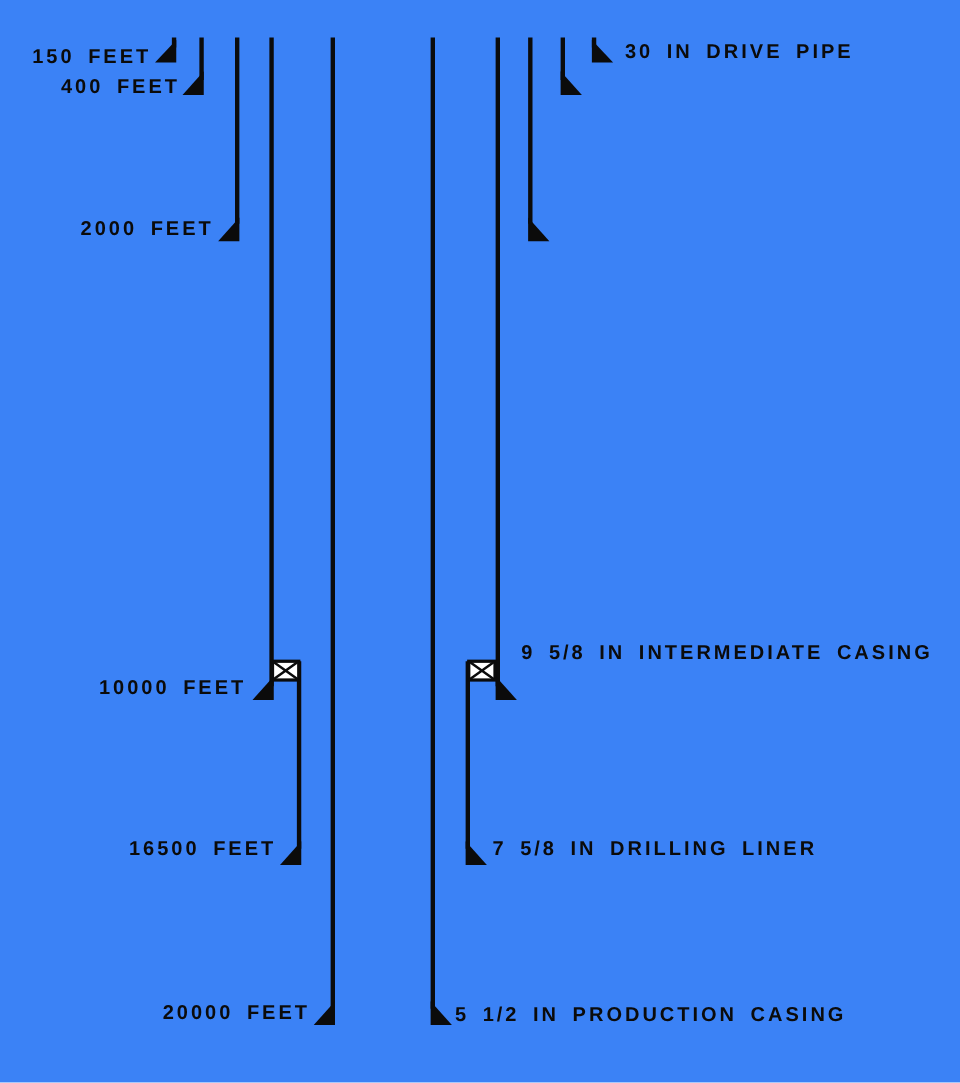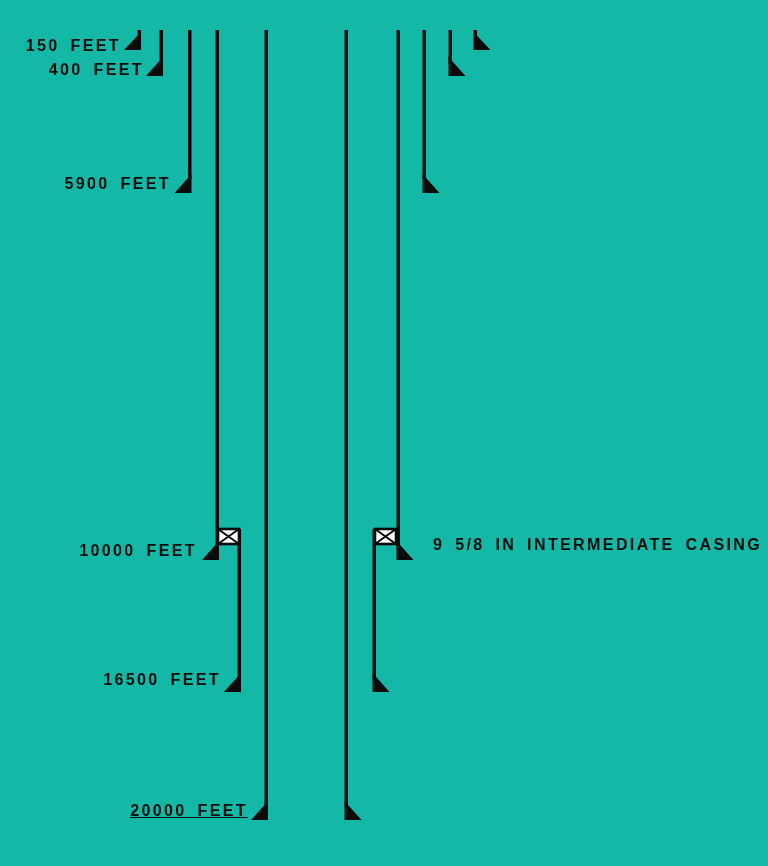--- a/index.html
+++ b/index.html
@@ -4,21 +4,21 @@
 <style>
   html, body {
     margin: 0;
     padding: 0;
     background: #ffffff;
   }
   #stage {
     position: relative;
     width: 768px;
     height: 866px;
-    background: #14b8a6;
+    background: #3b82f6;
     overflow: hidden;
   }
   #schematic-svg {
     position: absolute;
     left: 0;
     top: 0;
   }
   .lbl {
     position: absolute;
     font-family: "Liberation Sans", "DejaVu Sans", sans-serif;
@@ -74,20 +74,23 @@
       <rect x="375" y="529" width="21" height="15"></rect>
     </g>
     <g stroke="#0b0b0b" stroke-width="2">
       <path d="M218 529 L239 544 M239 529 L218 544" fill="none"></path>
       <path d="M375 529 L396 544 M396 529 L375 544" fill="none"></path>
     </g>
   </svg>
 
   <div class="lbl ra" style="right:647px; top:37px;">150 FEET</div>
   <div class="lbl ra" style="right:624px; top:61px;">400 FEET</div>
-  <div class="lbl ra" style="right:597px; top:175px;">5900 FEET</div>
+  <div class="lbl ra" style="right:597px; top:175px;">2000 FEET</div>
   <div class="lbl ra" style="right:571px; top:542px;">10000 FEET</div>
   <div class="lbl ra" style="right:547px; top:671px;margin-left:31px;">16500 FEET</div>
-  <div class="lbl ra" style="right:520px; top:802px;text-decoration:underline;">20000 FEET</div>
+  <div class="lbl ra" style="right:520px; top:802px;">20000 FEET</div>
 
-  <div class="lbl" style="left:417px; top:536px;margin-left:16px;">9 5/8 IN INTERMEDIATE CASING</div>
+  <div class="lbl" style="left:500px; top:33px;">30 IN DRIVE PIPE</div>
+  <div class="lbl" style="left:417px; top:514px;">9 5/8 IN INTERMEDIATE CASING</div>
+  <div class="lbl" style="left:394px; top:671px;">7 5/8 IN DRILLING LINER</div>
+  <div class="lbl" style="left:364px; top:804px;">5 1/2 IN PRODUCTION CASING</div>
 
 </div>
 
 </body></html>

